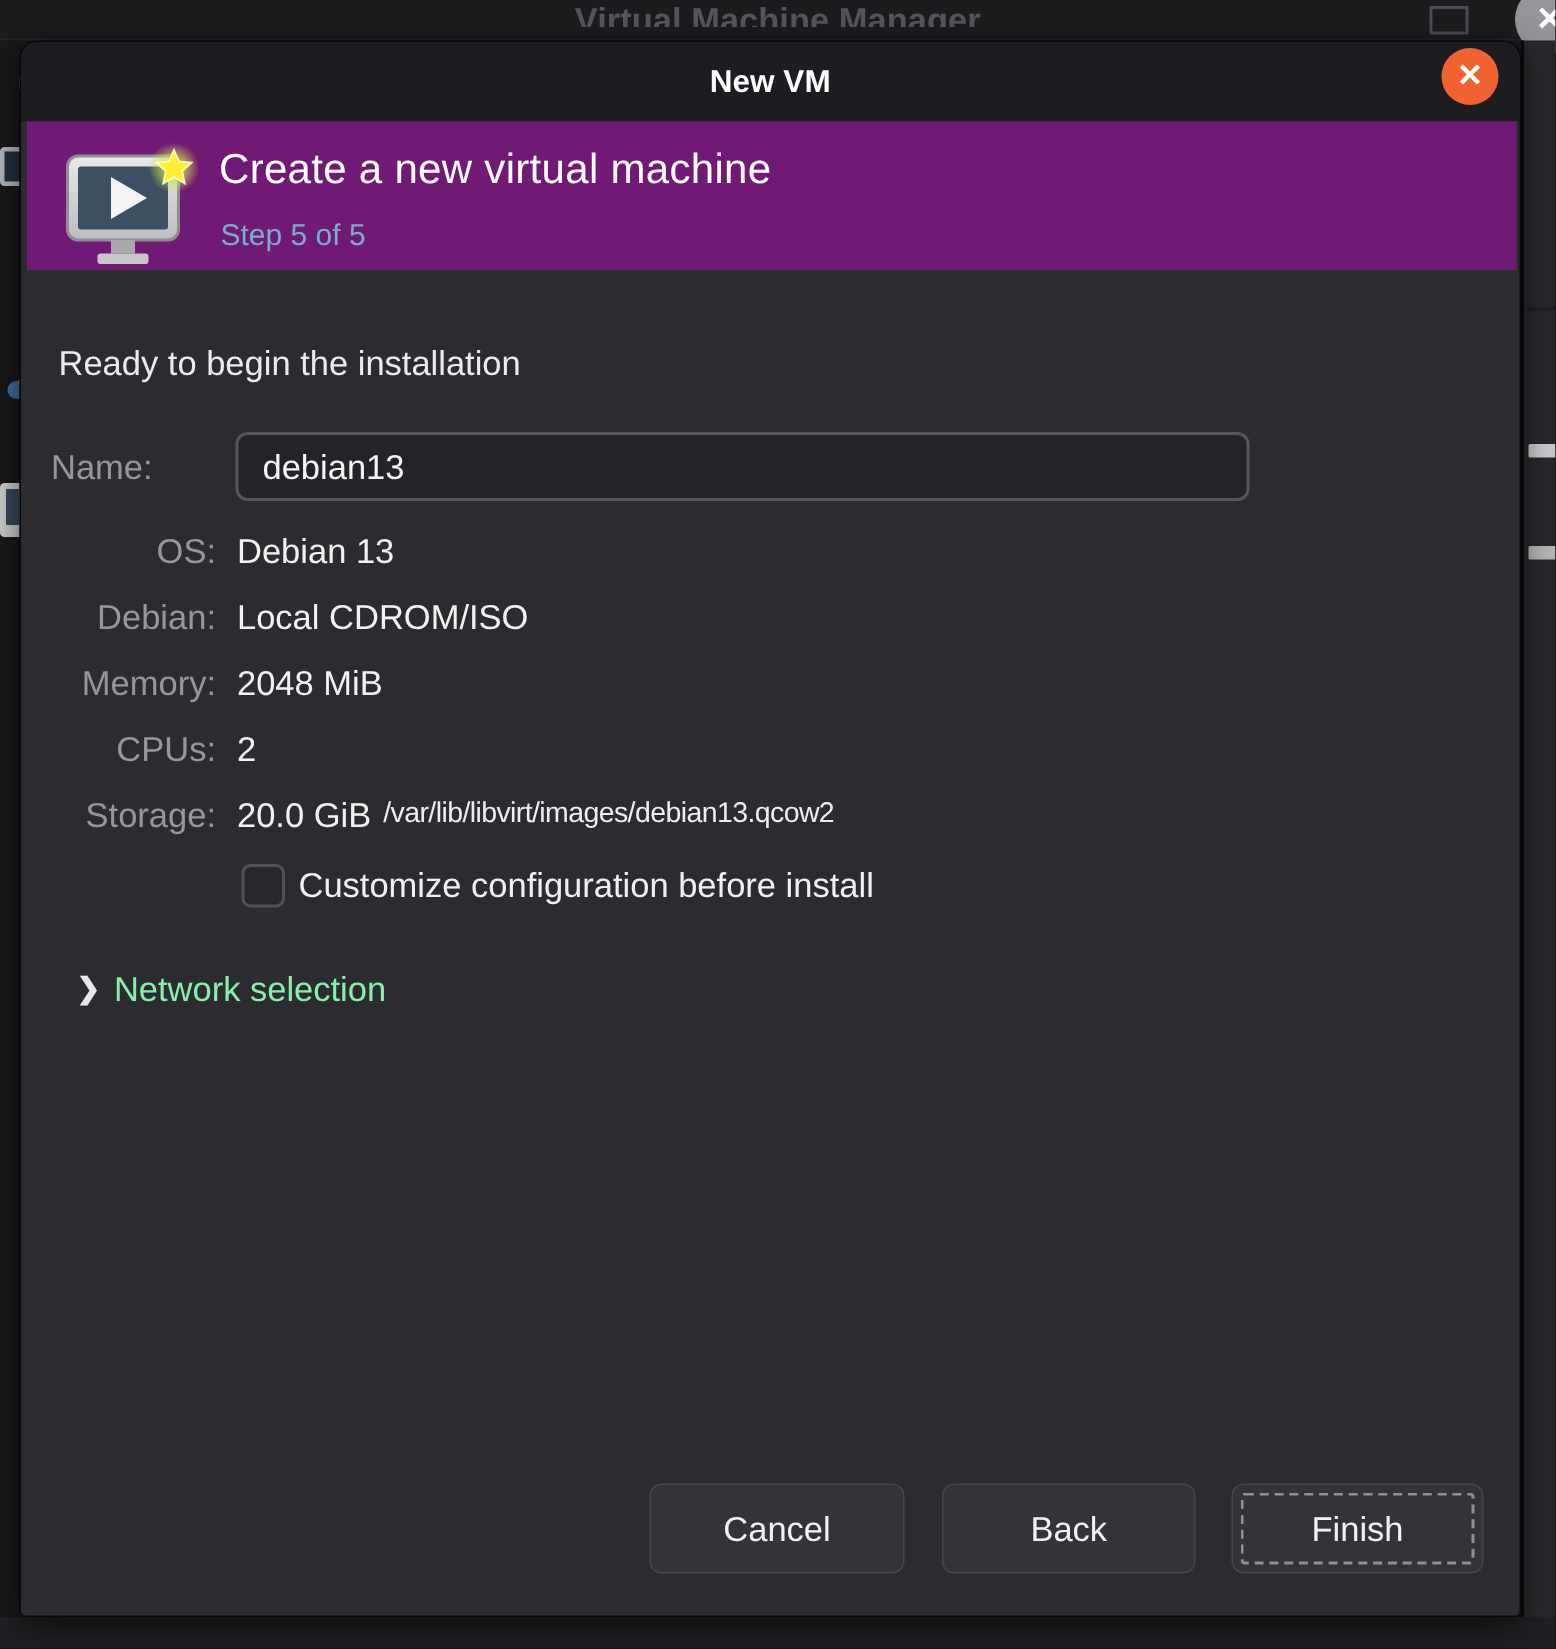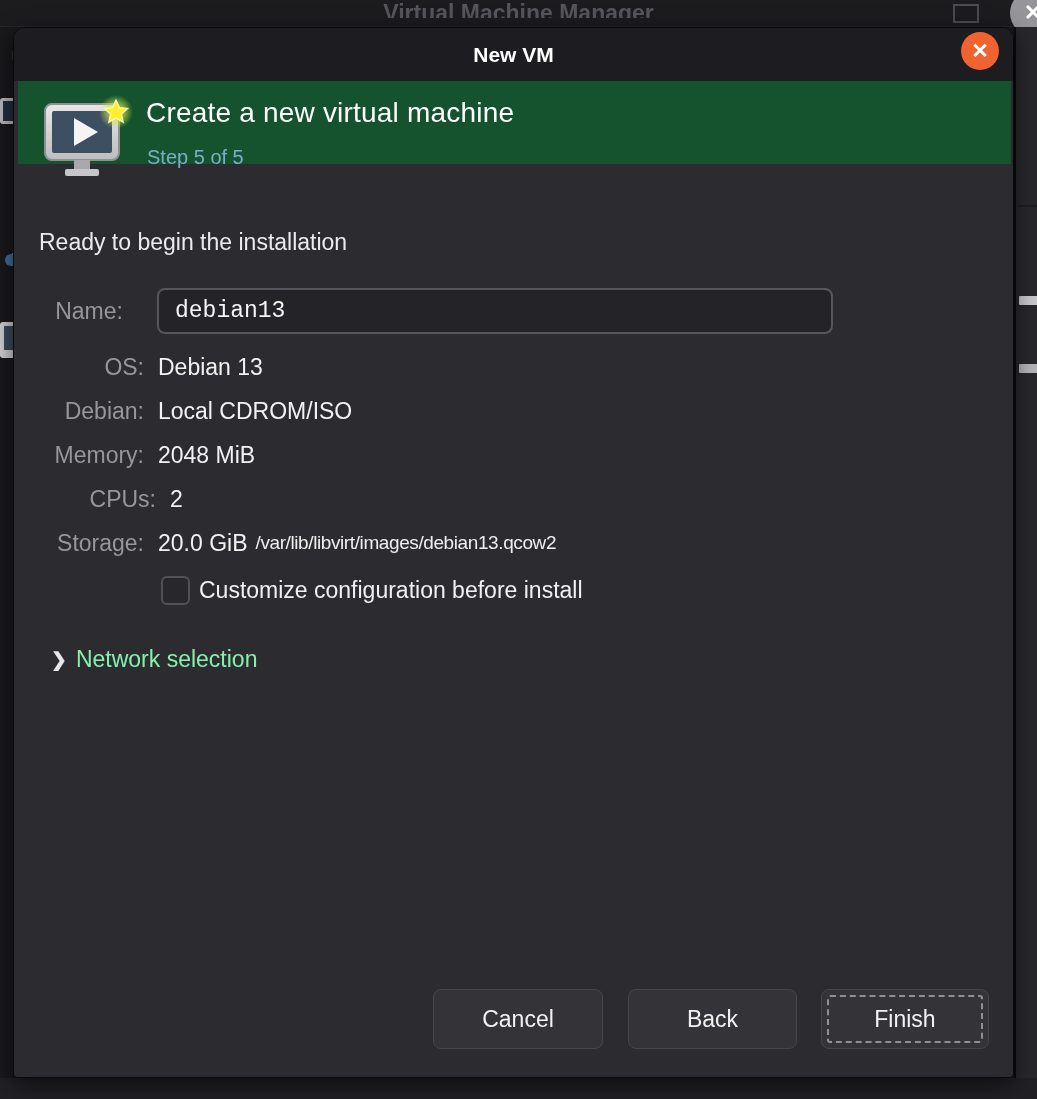--- a/index.html
+++ b/index.html
@@ -74,22 +74,22 @@
   .dlg-close {
     position:absolute; left:947px; top:4px; width:38px; height:38px;
     border-radius:50%; background:#f0622f; border:none; cursor:pointer;
   }
   .dlg-close .x {
     display:block; width:100%; height:100%; color:#ffffff;
     font-size:21px; line-height:37px; text-align:center; font-weight:bold;
   }
 
   .wizard-header {
-    position:absolute; left:4px; top:53px; width:993px; height:83px;
-    background:#14532d;
+    position:absolute; left:4px; top:53px; width:993px; height:99px;
+    background:#701a75;
   }
   .wiz-icon { position:absolute; left:23px; top:13px; width:92px; height:92px; }
   .wiz-title {
     position:absolute; left:128px; top:16px;
     color:#ffffff; font-size:28px; font-weight:400; letter-spacing:0.2px;
   }
   .wiz-step {
     position:absolute; left:129px; top:65px;
     color:#79aecb; font-size:20px;
   }
@@ -102,28 +102,28 @@
   .row { position:absolute; left:0; height:32px; display:flex; align-items:center;justify-content:center; }
   .row .lbl {
     display:inline-block; width:110px; margin-left:20px; text-align:right;
     color:#96969b; font-size:23px; flex:none;
   }
   .row .val { margin-left:14px; color:#f2f2f3; font-size:23px; white-space:nowrap; }
   .row .path { margin-left:8px; color:#eeeeef; font-size:19px; letter-spacing:-0.4px; white-space:nowrap; }
 
   .name-row { position:absolute; left:0; top:260px; height:46px; display:flex; align-items:center; }
   .name-row .lbl {
-    display:inline-block; width:110px; margin-left:20px; text-align:center;
+    display:inline-block; width:110px; margin-left:20px; text-align:left;
     color:#96969b; font-size:23px; flex:none;
   }
   .name-input {
     margin-left:13px; width:676px; height:46px;
     background:#242428; border:2px solid #56565c; border-radius:8px;
     color:#f5f5f6; font-size:23px; padding:0 16px;
-    font-family:Liberation Mono, monospace; outline:none;
+    font-family:Liberation Sans, sans-serif; outline:none;
   }
 
   .chk-row { position:absolute; left:147px; top:546px; height:32px; display:flex; align-items:center; }
   .checkbox {
     width:29px; height:29px; border:2px solid #515158; border-radius:6px;
     background:#28282c; flex:none; cursor:pointer;
   }
   .chk-label { margin-left:9px; color:#f0f0f2; font-size:23px; cursor:pointer; }
 
   .expander { position:absolute; left:37px; top:616px; height:30px; display:flex; align-items:center; cursor:pointer; }
@@ -224,21 +224,21 @@
     <div class="row" style="top:367px;">
       <span class="lbl">Debian:</span>
       <span class="val">Local CDROM/ISO</span>
     </div>
 
     <div class="row" style="top:411px;">
       <span class="lbl">Memory:</span>
       <span class="val">2048 MiB</span>
     </div>
 
-    <div class="row" style="top:455px;padding-left:12px;">
+    <div class="row" style="top:455px;">
       <span class="lbl">CPUs:</span>
       <span class="val">2</span>
     </div>
 
     <div class="row" style="top:499px;">
       <span class="lbl">Storage:</span>
       <span class="val">20.0 GiB</span>
       <span class="path">/var/lib/libvirt/images/debian13.qcow2</span>
     </div>
 

